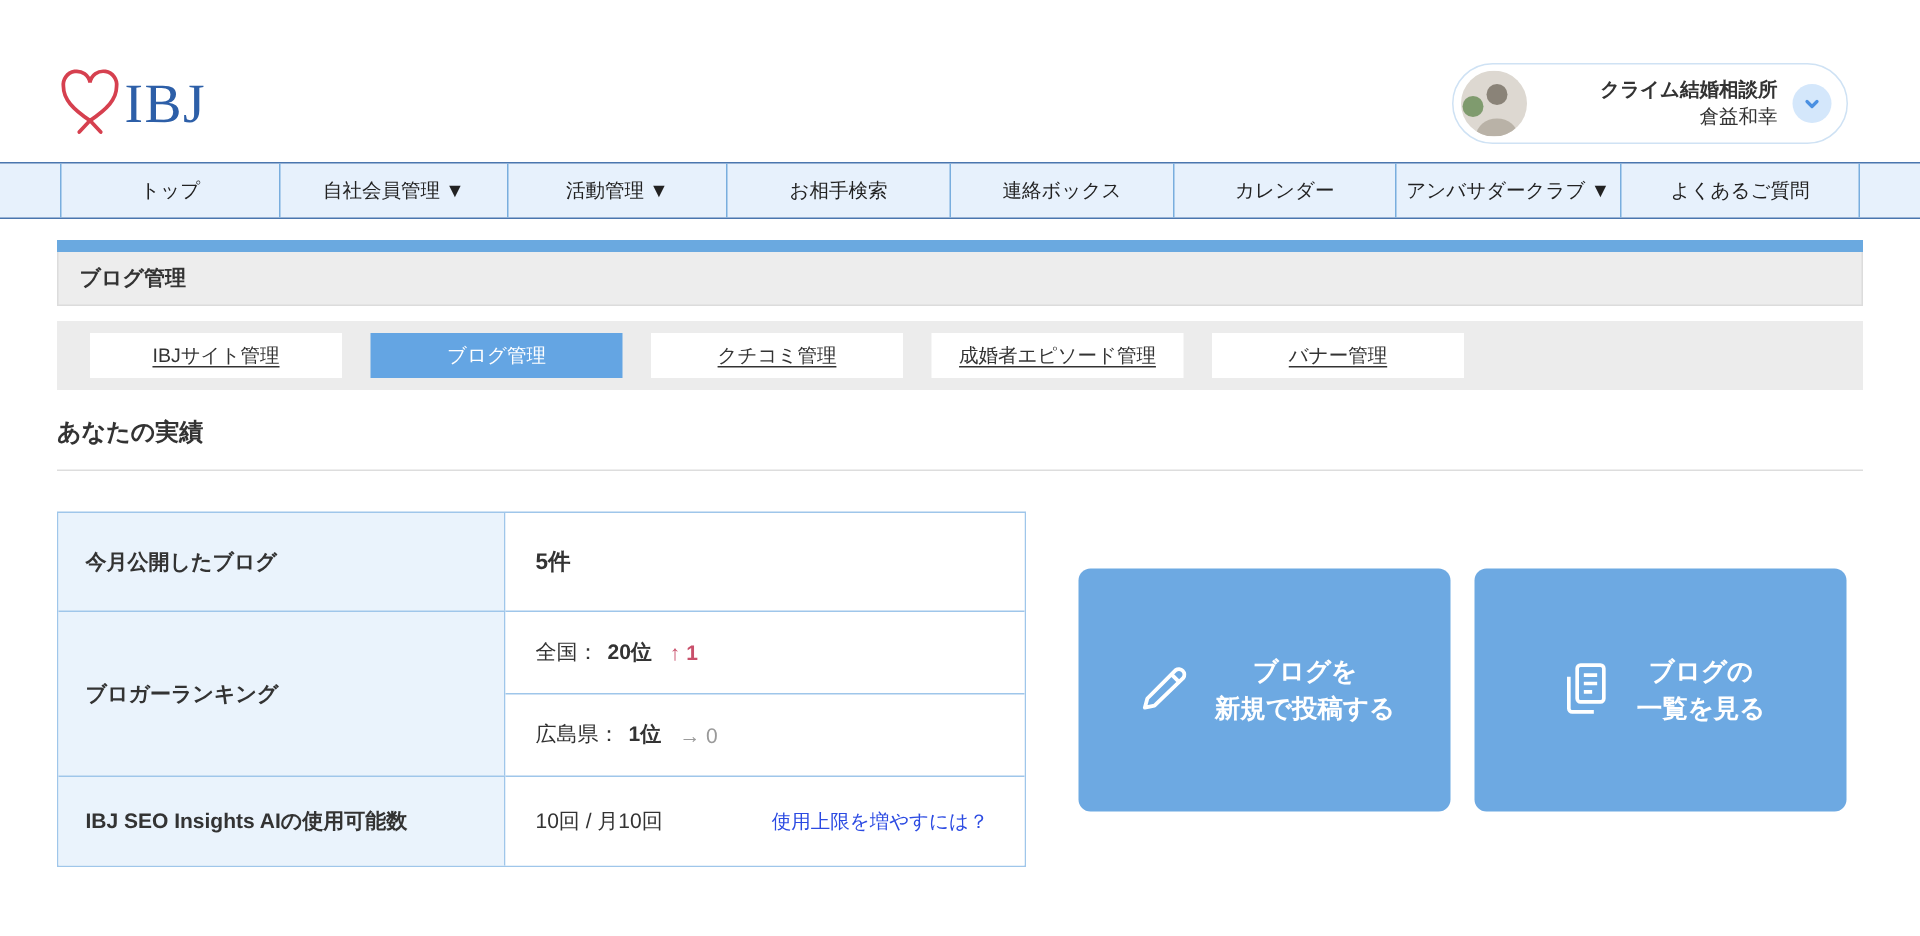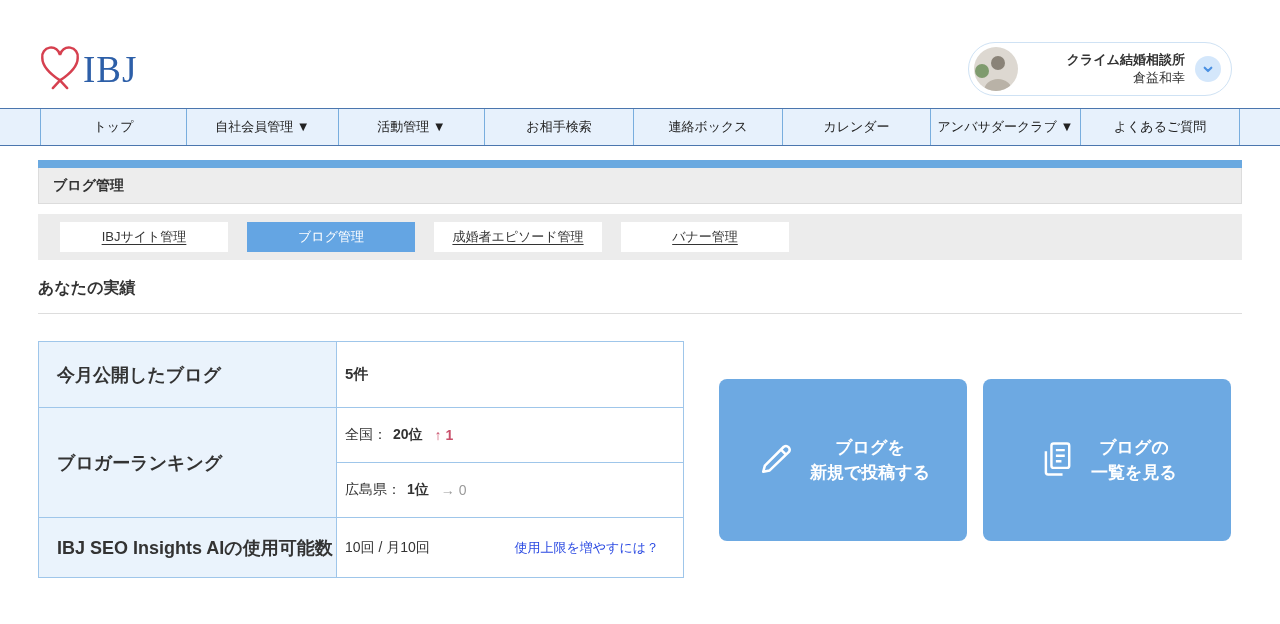--- a/index.html
+++ b/index.html
@@ -30,22 +30,22 @@
   .tab { width:168px; height:30px; display:flex; align-items:center; justify-content:center; font-size:13px; background:#fff; color:#333; text-decoration:underline; text-underline-offset:3px; cursor:pointer; }
   .tab.active { background:#64a5e3; color:#fff; text-decoration:none; }
 
   .section-title { margin-top:18px; font-size:16px; font-weight:bold; }
   .section-rule { border:none; border-top:1px solid #ddd; margin-top:14px; }
 
   .main-row { display:flex; align-items:flex-start; margin-top:27px; }
 
   
   .stats-table { width:646px; border:1px solid #9fc6ea; display:grid; grid-template-columns:298px 1fr; grid-template-rows:65px 55px 55px 60px; }
-  .t-label { background:#eaf3fc; border-right:1px solid #9fc6ea; display:flex; align-items:center; padding-left:18px; font-size:18px; font-weight:bold; }
-  .t-value { background:#fff; display:flex; align-items:center; padding-left:8px; font-size:14px; }
+  .t-label { background:#eaf3fc; border-right:1px solid #9fc6ea; display:flex; align-items:center; padding-left:18px; font-size:14px; font-weight:bold; }
+  .t-value { background:#fff; display:flex; align-items:center; padding-left:20px; font-size:14px; }
   .bt { border-top:1px solid #9fc6ea; }
   .span-2 { grid-row:span 2; }
   .big-value { font-weight:bold; font-size:15px; }
   .rank-bold { font-weight:bold; margin-left:6px; }
   .chg-up { color:#c9506b; font-weight:bold; margin-left:12px; }
   .chg-flat { color:#9a9a9a; margin-left:12px; }
   .limit-link { margin-left:auto; margin-right:24px; color:#2b4ae2; font-size:13px; cursor:pointer; }
 
   
   .actions { display:flex; gap:16px; margin-left:35px; margin-top:38px; }
@@ -99,20 +99,21 @@
 </div>
 
 <div class="content">
 
   <div class="title-strip"></div>
   <div class="page-title-bar">ブログ管理</div>
 
   <div class="tab-strip">
     <div class="tab">IBJサイト管理</div>
     <div class="tab active">ブログ管理</div>
+    <div class="tab">クチコミ管理</div>
     <div class="tab">成婚者エピソード管理</div>
     <div class="tab">バナー管理</div>
   </div>
 
   <div class="section-title">あなたの実績</div>
   <hr class="section-rule">
 
   <div class="main-row">
 
     <div class="stats-table">

